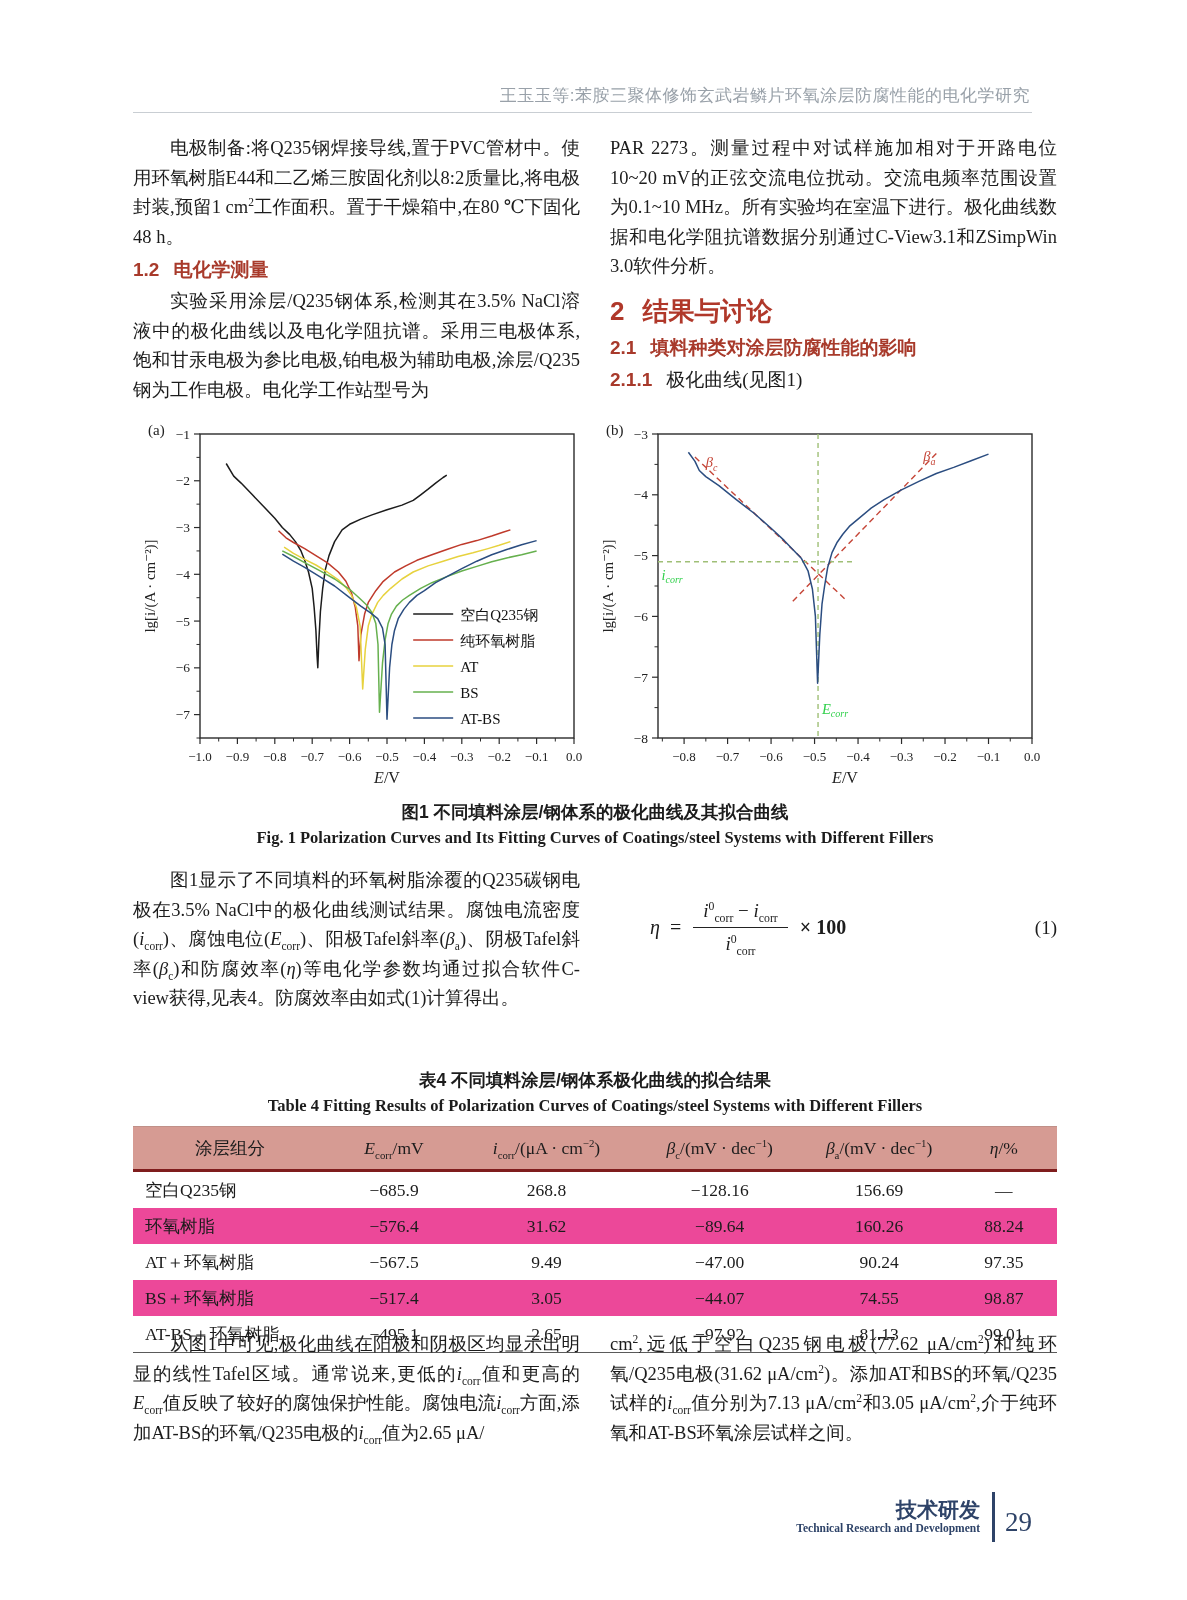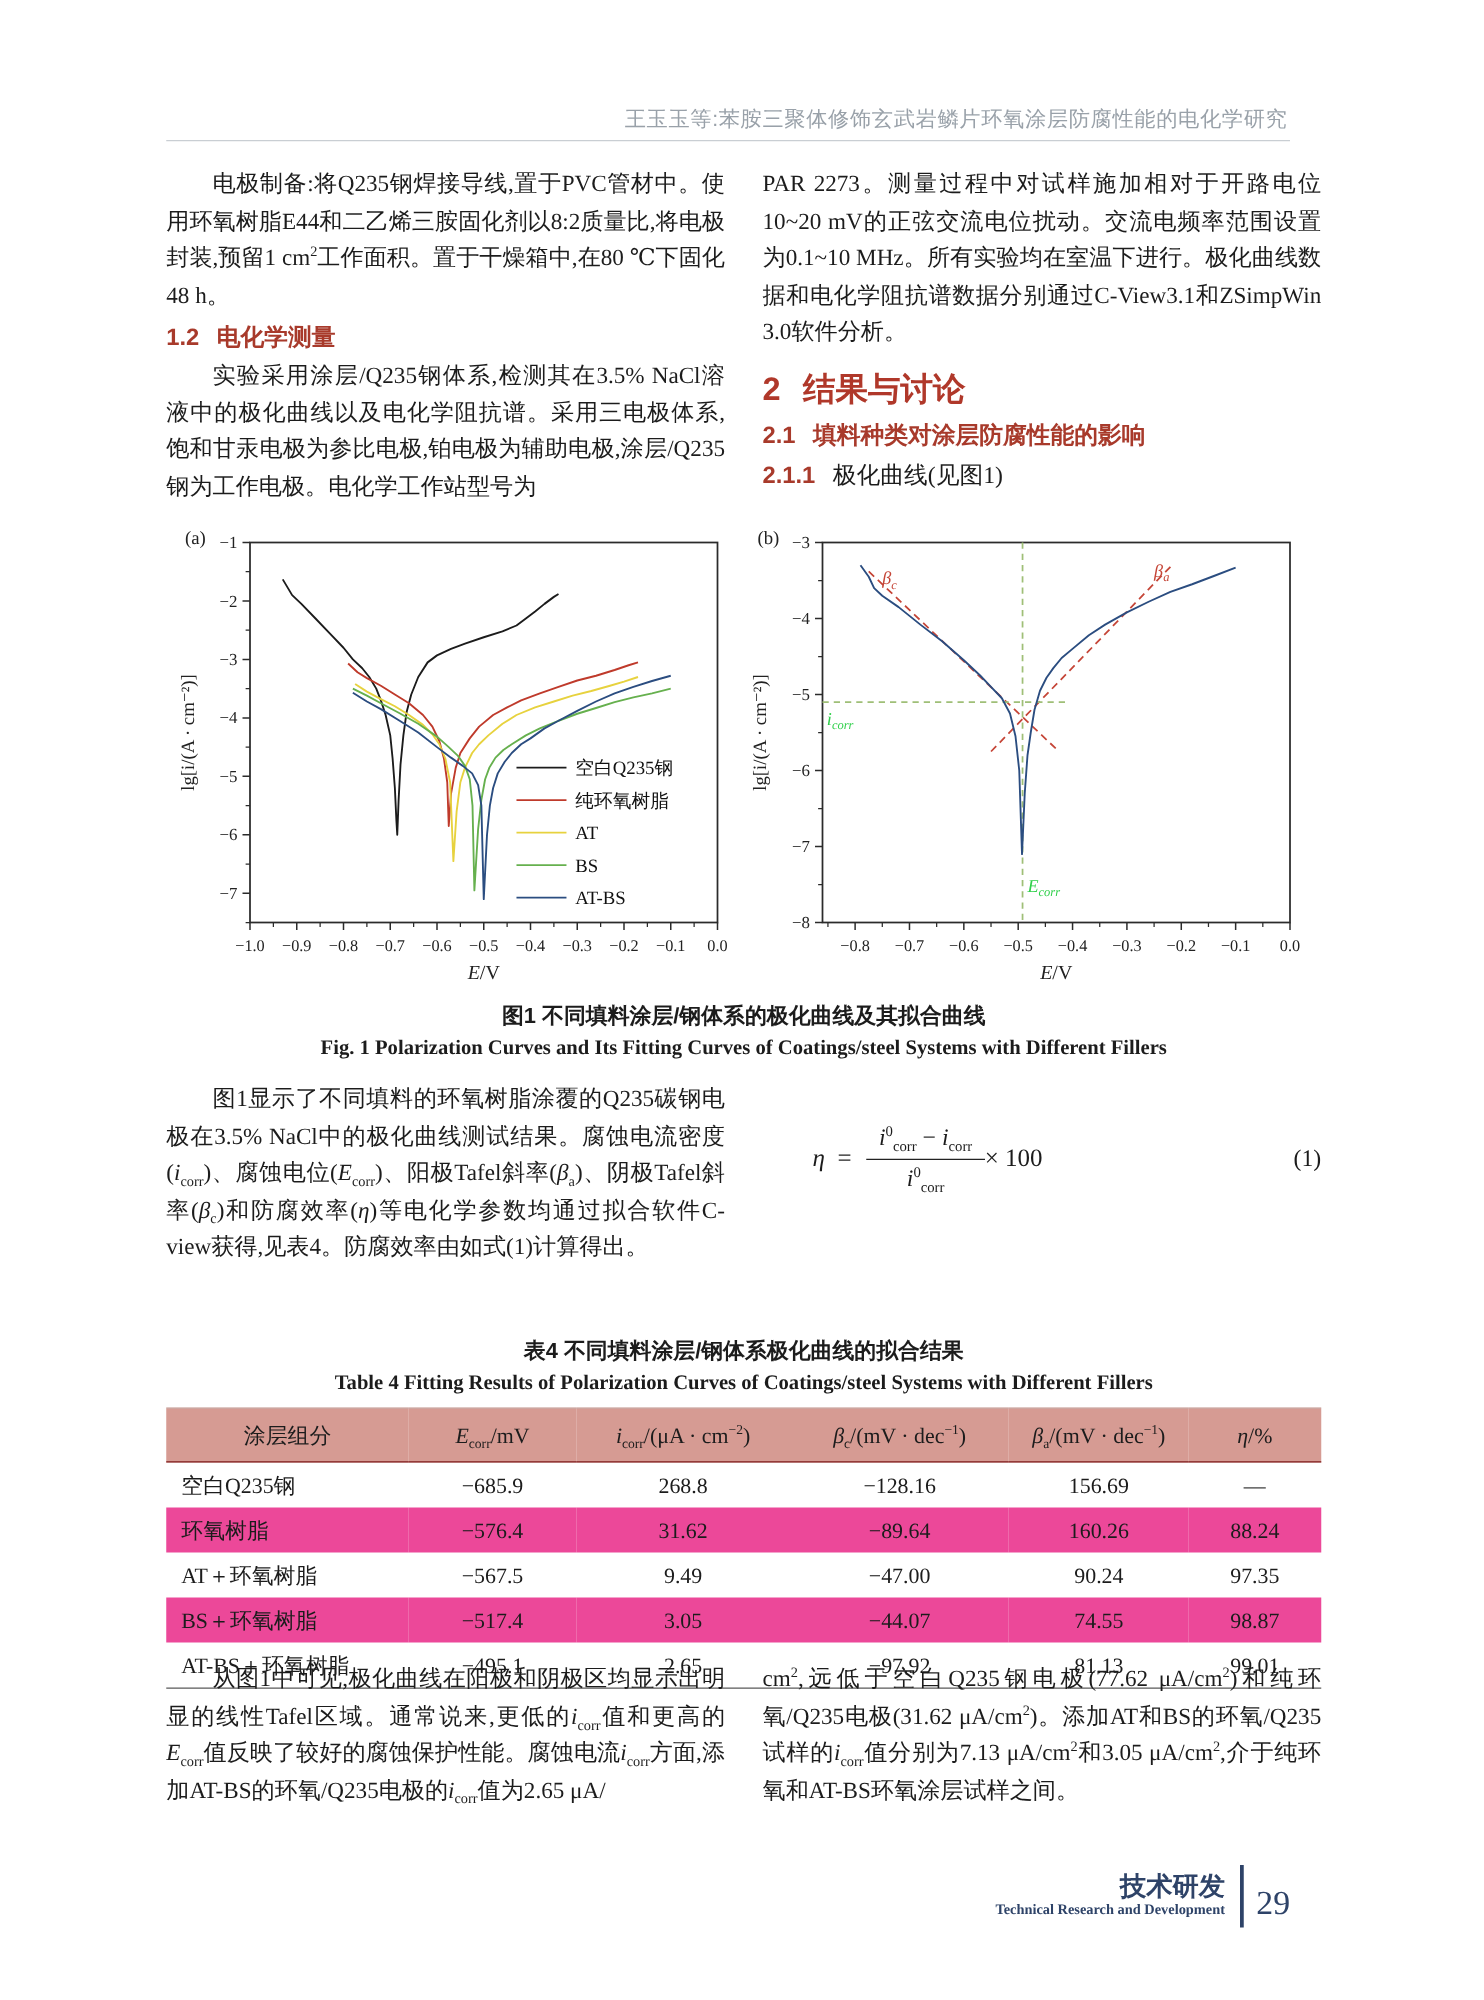--- a/index.html
+++ b/index.html
@@ -34,30 +34,30 @@
   .cap-cn{font-family:"Liberation Sans","DejaVu Sans",sans-serif;font-weight:bold;font-size:17.5px;margin:0;}
   .cap-en{font-weight:bold;font-size:16.5px;margin:4px 0 0 0;}
   
   .equation-row{display:flex;align-items:center;margin-top:34px;font-size:20px;}
   .eq-body{display:flex;align-items:center;margin-left:40px;}
   .eq-var{font-style:italic;margin-right:10px;}
   .eq-rel{margin-right:12px;}
   .frac{display:inline-flex;flex-direction:column;align-items:center;font-size:19px;}
   .frac .num{padding:0 10px 5px 10px;border-bottom:1.6px solid #222;}
   .frac .den{padding-top:5px;}
-  .eq-mult{margin-left:0;}
+  .eq-mult{margin-left:12px;font-weight:bold;}
   .eq-number{margin-left:auto;font-size:19px;}
   .after-eq{margin-top:30px;}
   
   .tbl-title-cn{font-family:"Liberation Sans","DejaVu Sans",sans-serif;font-weight:bold;
                 font-size:17.5px;text-align:center;margin:0;}
   .tbl-title-en{font-weight:bold;font-size:16.5px;text-align:center;margin:4px 0 10px 0;}
   table.fit{width:100%;border-collapse:collapse;font-size:17.5px;}
   table.fit th{background:#d69b93;font-weight:normal;height:40px;
-               border-top:1px solid #c09088;border-bottom:1px solid #7f1d1d;}
+               border-top:1px solid #c09088;border-bottom:3px solid #7f1d1d;}
   table.fit td{height:34px;text-align:center;}
   table.fit td.lbl{text-align:left;padding-left:12px;}
   table.fit tr.stripe td{background:#ec4899;}
   table.fit tr.last td{border-bottom:1.6px solid #5a5a5a;}
   
   .footer{right:128px;top:1492px;display:flex;align-items:center;}
   .f-left{text-align:right;color:#2e4368;}
   .f-cn{font-family:"Liberation Sans","DejaVu Sans",sans-serif;font-weight:bold;font-size:21px;line-height:23px;}
   .f-en{font-weight:bold;font-size:11.5px;line-height:15px;}
   .f-div{width:3px;height:50px;background:#2e4368;margin:0 10px 0 12px;}

